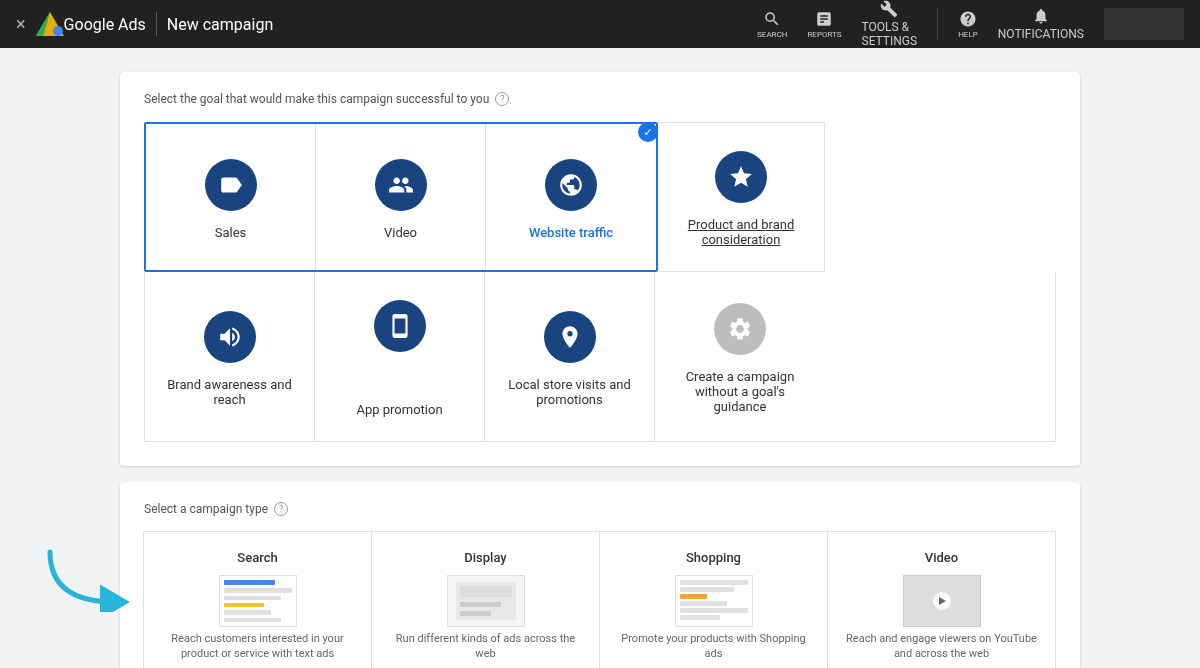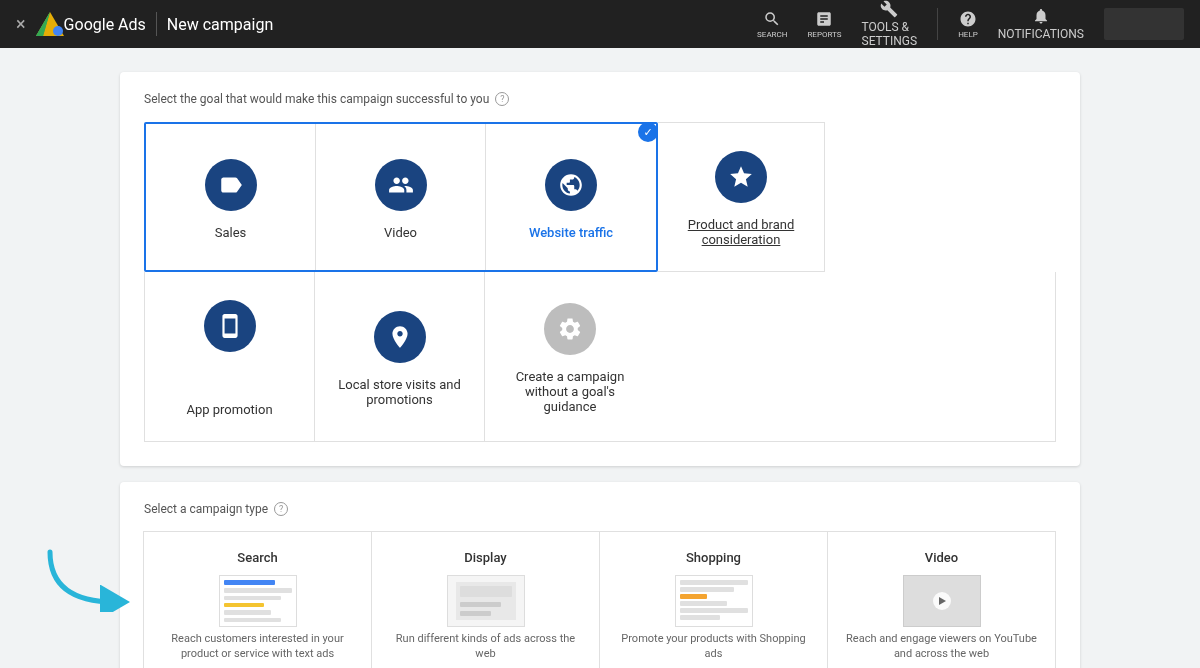--- a/index.html
+++ b/index.html
@@ -392,20 +392,28 @@
             <svg width="26" height="26" viewBox="0 0 24 24" fill="white">
                 <path d="M12 17.27L18.18 21l-1.64-7.03L22 9.24l-7.19-.61L12 2 9.19 8.63 2 9.24l5.46 4.73L5.82 21z"></path>
               </svg>
           </div>
           <span class="goal-label" style="max-width:120px;">Product and brand consideration</span>
         </div>
       </div>
 
       <div style="display:flex; border:1px solid #e0e0e0; border-top:none;">
 
+        <div class="goal-item" style="width:170px; border:none; border-right:1px solid #e0e0e0;">
+          <div class="goal-icon-circle">
+            <svg width="26" height="26" viewBox="0 0 24 24" fill="white">
+                <path d="M3 9v6h4l5 5V4L7 9H3zm13.5 3c0-1.77-1.02-3.29-2.5-4.03v8.05c1.48-.73 2.5-2.25 2.5-4.02zM14 3.23v2.06c2.89.86 5 3.54 5 6.71s-2.11 5.85-5 6.71v2.06c4.01-.91 7-4.49 7-8.77s-2.99-7.86-7-8.77z"></path>
+              </svg>
+          </div>
+          <span class="goal-label">Brand awareness and reach</span>
+        </div>
 
         <div class="goal-item" style="width:170px; border:none; border-right:1px solid #e0e0e0;gap:36px;">
           <div class="goal-icon-circle">
             <svg width="26" height="26" viewBox="0 0 24 24" fill="white">
                 <path d="M17 1.01L7 1c-1.1 0-2 .9-2 2v18c0 1.1.9 2 2 2h10c1.1 0 2-.9 2-2V3c0-1.1-.9-1.99-2-1.99zM17 19H7V5h10v14z"></path>
               </svg>
           </div>
           <span class="goal-label">App promotion</span>
         </div>
 

